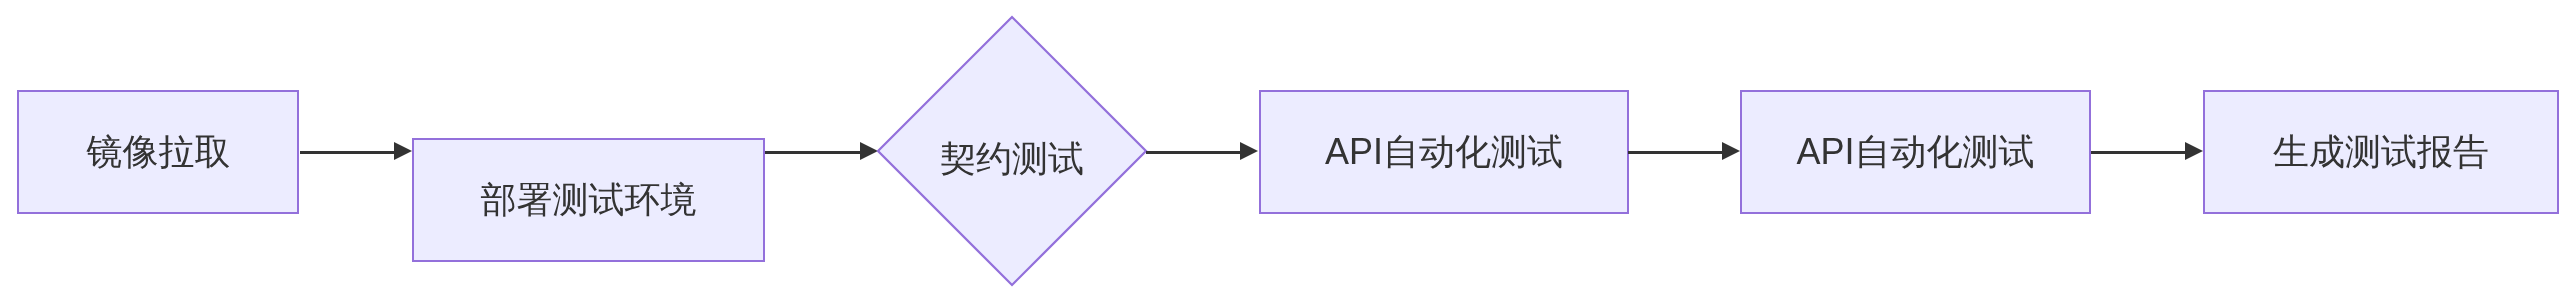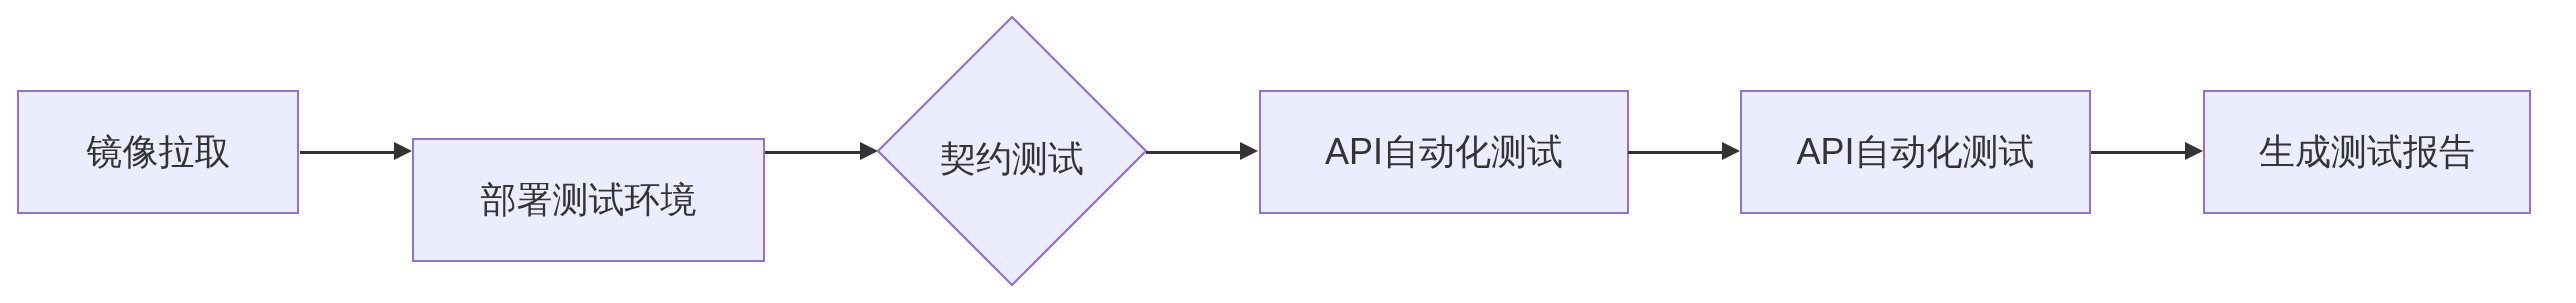--- a/index.html
+++ b/index.html
@@ -98,18 +98,18 @@
   <div class="edge-line" style="left:1628px; width:94px;"></div>
   <div class="edge-head" style="left:1722px;"></div>
 
   <div class="node" style="left:1740px; width:351px;">
     <span>API自动化测试</span>
   </div>
 
   <div class="edge-line" style="left:2091px; width:94px;"></div>
   <div class="edge-head" style="left:2185px;"></div>
 
-  <div class="node" style="left:2203px; width:328px;justify-content:center;">
+  <div class="node" style="left:2203px; width:356px;justify-content:center;">
     <span>生成测试报告</span>
   </div>
 
 </div>
 
 
 </body></html>

